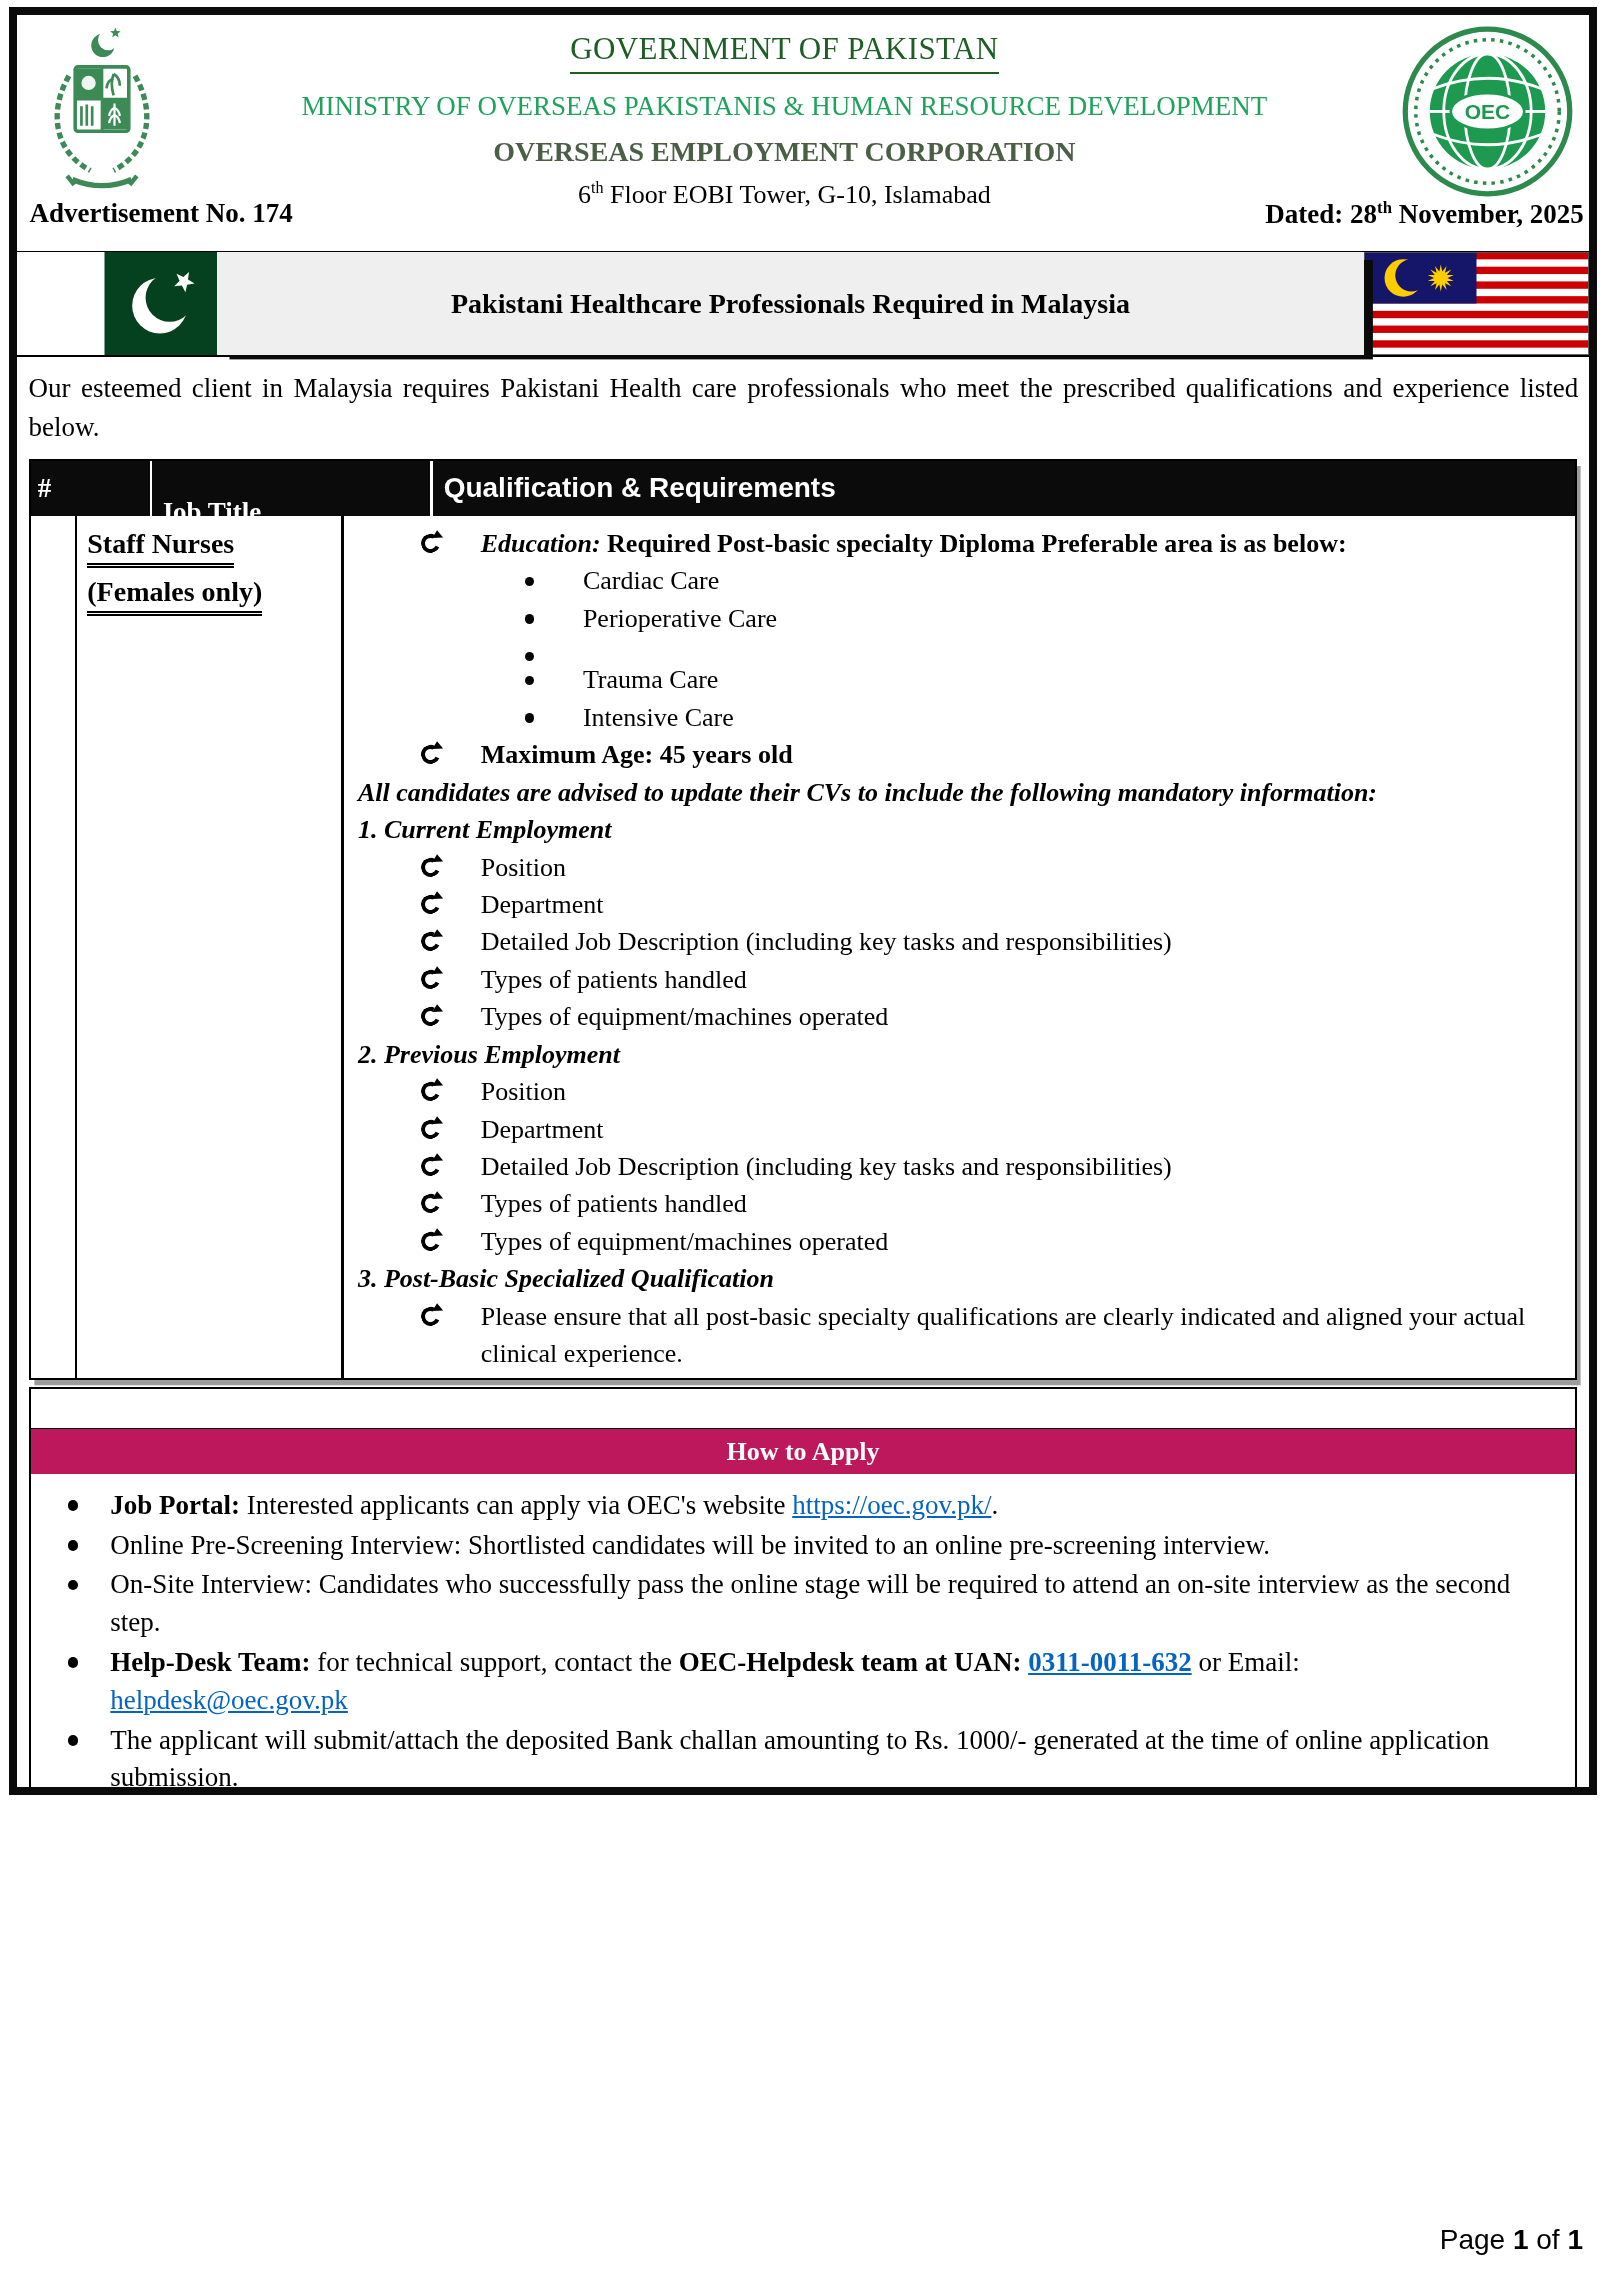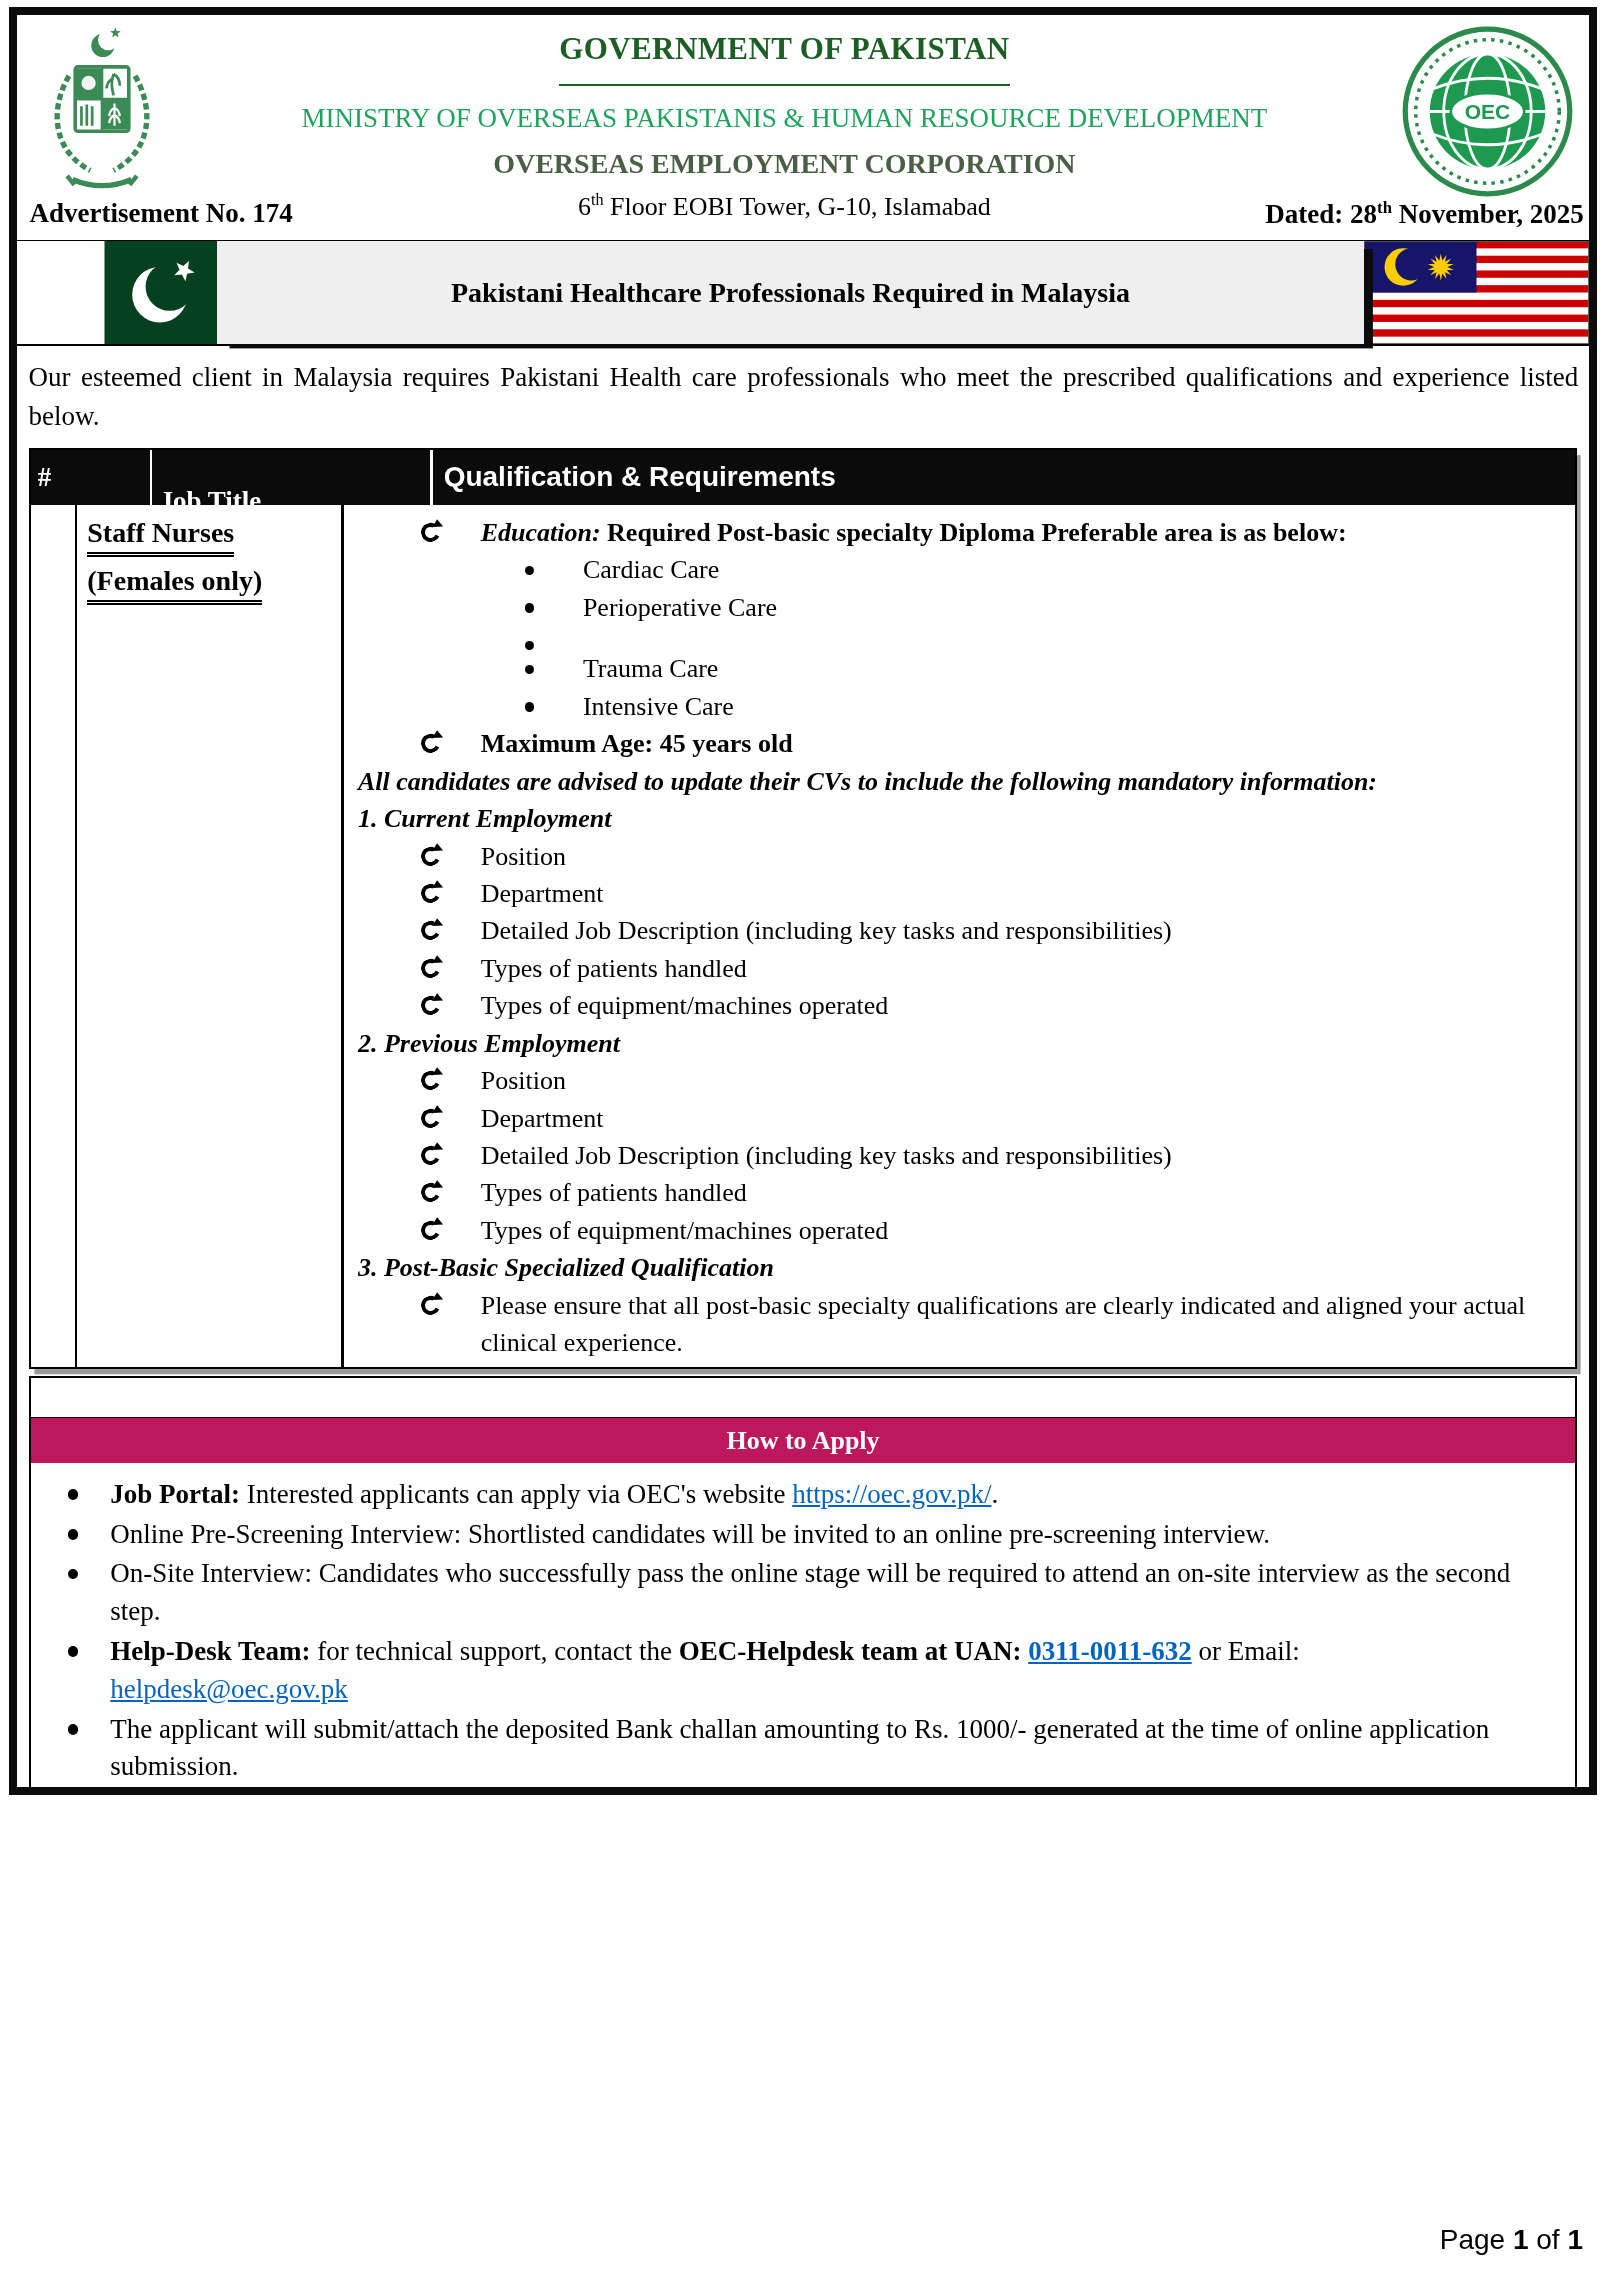--- a/index.html
+++ b/index.html
@@ -6,33 +6,33 @@
   body { width: 1622px; height: 2281px; background: #fff; position: relative;
          font-family: "Liberation Serif", serif; color: #000; }
   .doc { position: absolute; left: 9px; top: 7.1px; width: 1588px; height: 1788px;
          border: 8px solid #0b0b0b; background: #fff; overflow: hidden; }
 
   
   .hdr { display: flex; padding: 9px 14.3px 0 18px; height: 178px; }
   .emblem { width: 134px; height: 169px; flex: none; }
   .hdr-center { flex: 1; text-align: center; padding-top: 7.1px; }
   .oec-logo { width: 175px; height: 175px; flex: none; }
-  .gov-title { font-size: 31px; font-weight: bold; color: #1c5e23; display: inline-block;
-               border-bottom: 2.7px solid #1c5e23; padding-bottom: 17px; letter-spacing: 0.4px; }
+  .gov-title { font-size: 31px; font-weight: normal; color: #1c5e23; display: inline-block;
+               border-bottom: 2.7px solid #1c5e23; padding-bottom: 5px; letter-spacing: 0.4px; }
   .ministry { font-size: 27px; color: #1ea25c; margin-top: 17px; }
   .corp { font-size: 28px; font-weight: bold; color: #4a5f45; margin-top: 13.4px; }
   .addr { font-size: 26px; margin-top: 11.6px; }
   sup { font-size: .62em; }
 
   .meta-row { display: flex; justify-content: space-between; font-weight: bold;
               font-size: 27px; padding: 5.3px 5.3px 7.1px 12.5px; }
 
   
   .banner { display: flex; border-top: 1.8px solid #000; border-bottom: 2.7px solid #000;
-            height: 106px; margin-top: 3px; }
+            height: 106px; margin-top: 14px; }
   .banner-spacer { width: 50px; background: #fff; flex: none; }
   .flag-pk { width: 150px; flex: none; }
   .flag-pk svg, .flag-my svg { width: 100%; height: 100%; display: block; }
   .banner-box { flex: 1; background: #efefef; display: flex; align-items: center;
                 justify-content: center; box-shadow: 10.7px 6.2px 0 -1.8px #0b0b0b; position: relative; z-index: 1; }
   .banner-title { font-size: 28px; font-weight: bold; }
   .flag-my { width: 225px; flex: none; }
 
   .intro { font-size: 27px; line-height: 1.45; text-align: justify; padding: 11.6px 10.7px 9.8px 11.6px; }
 

